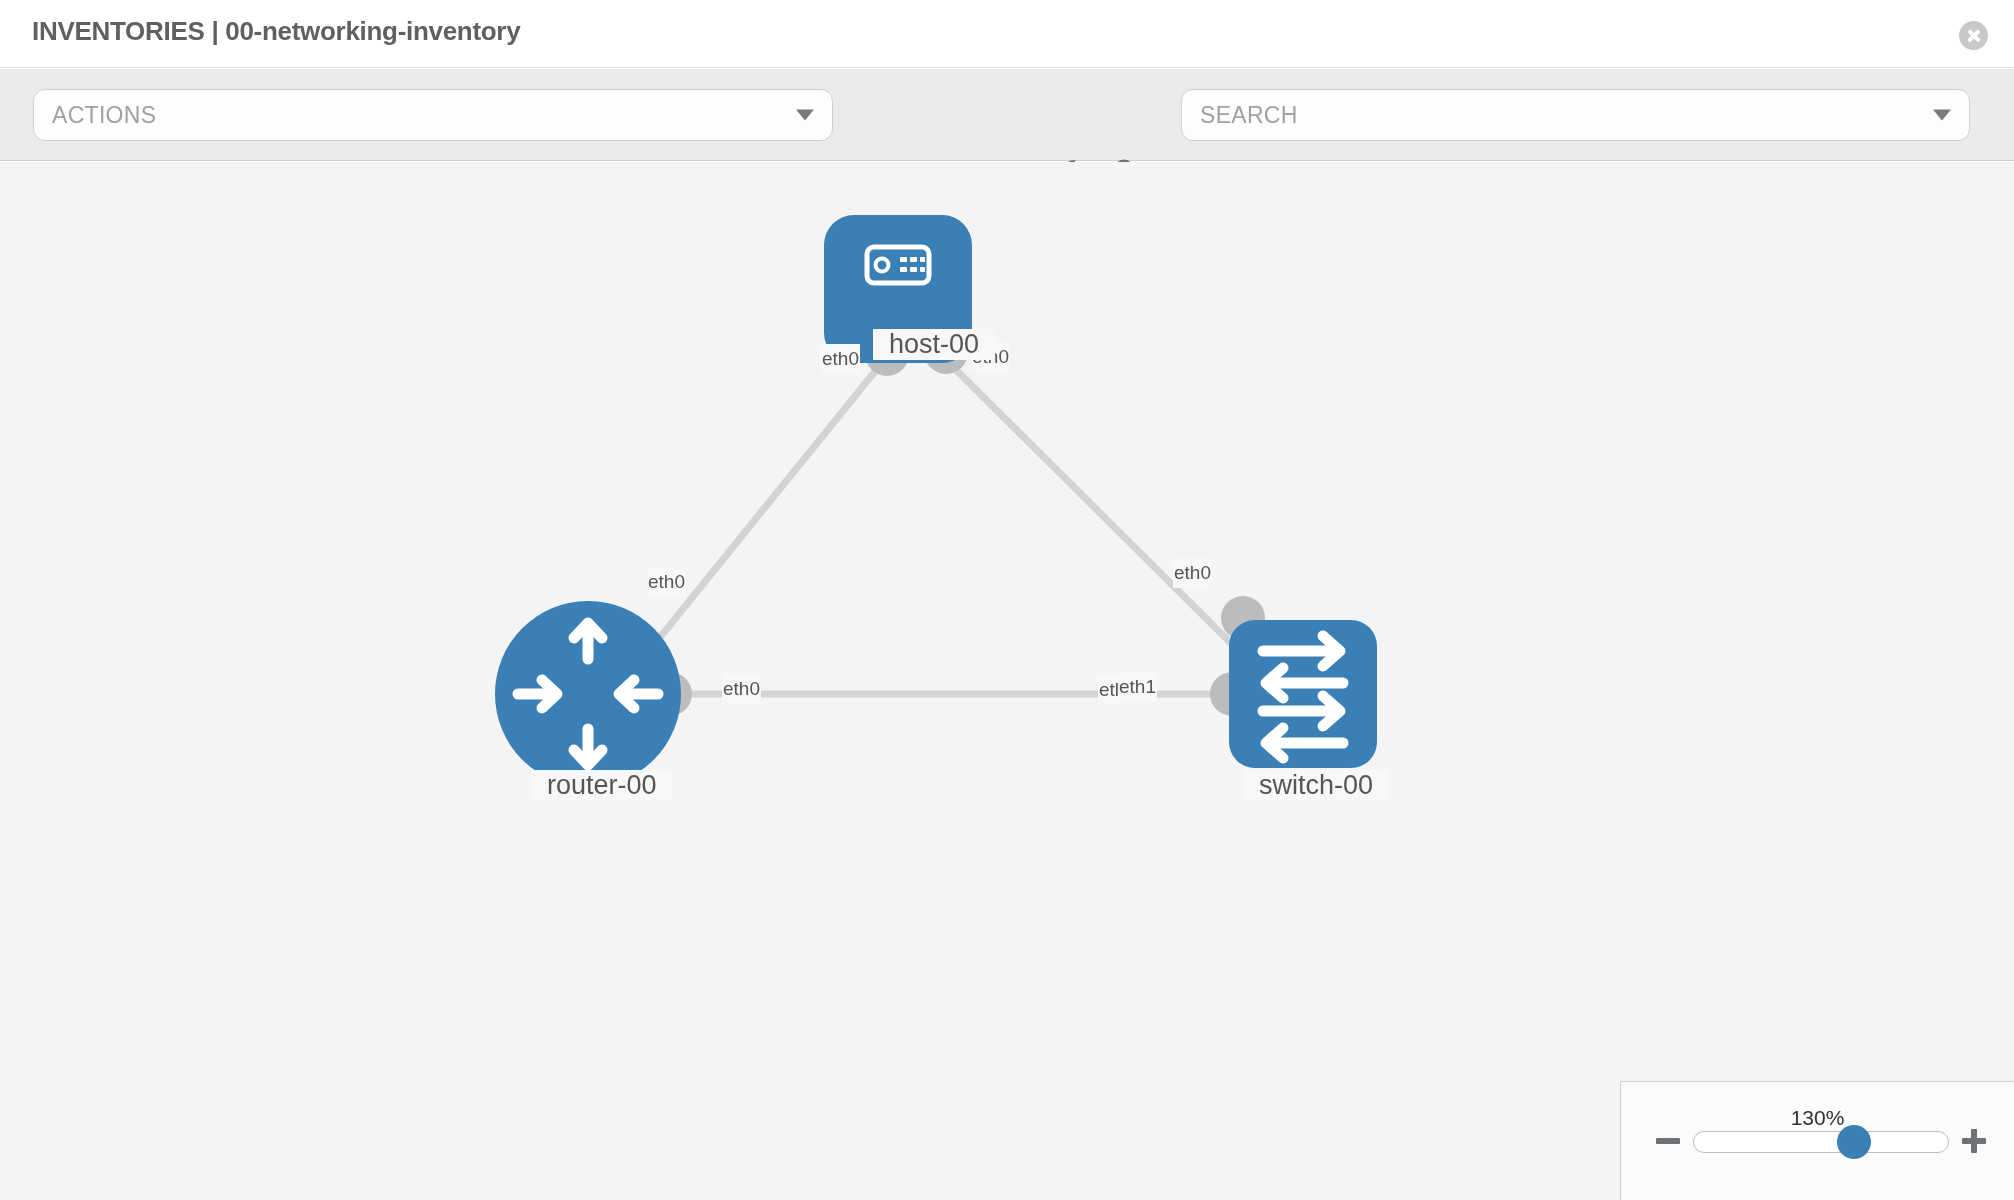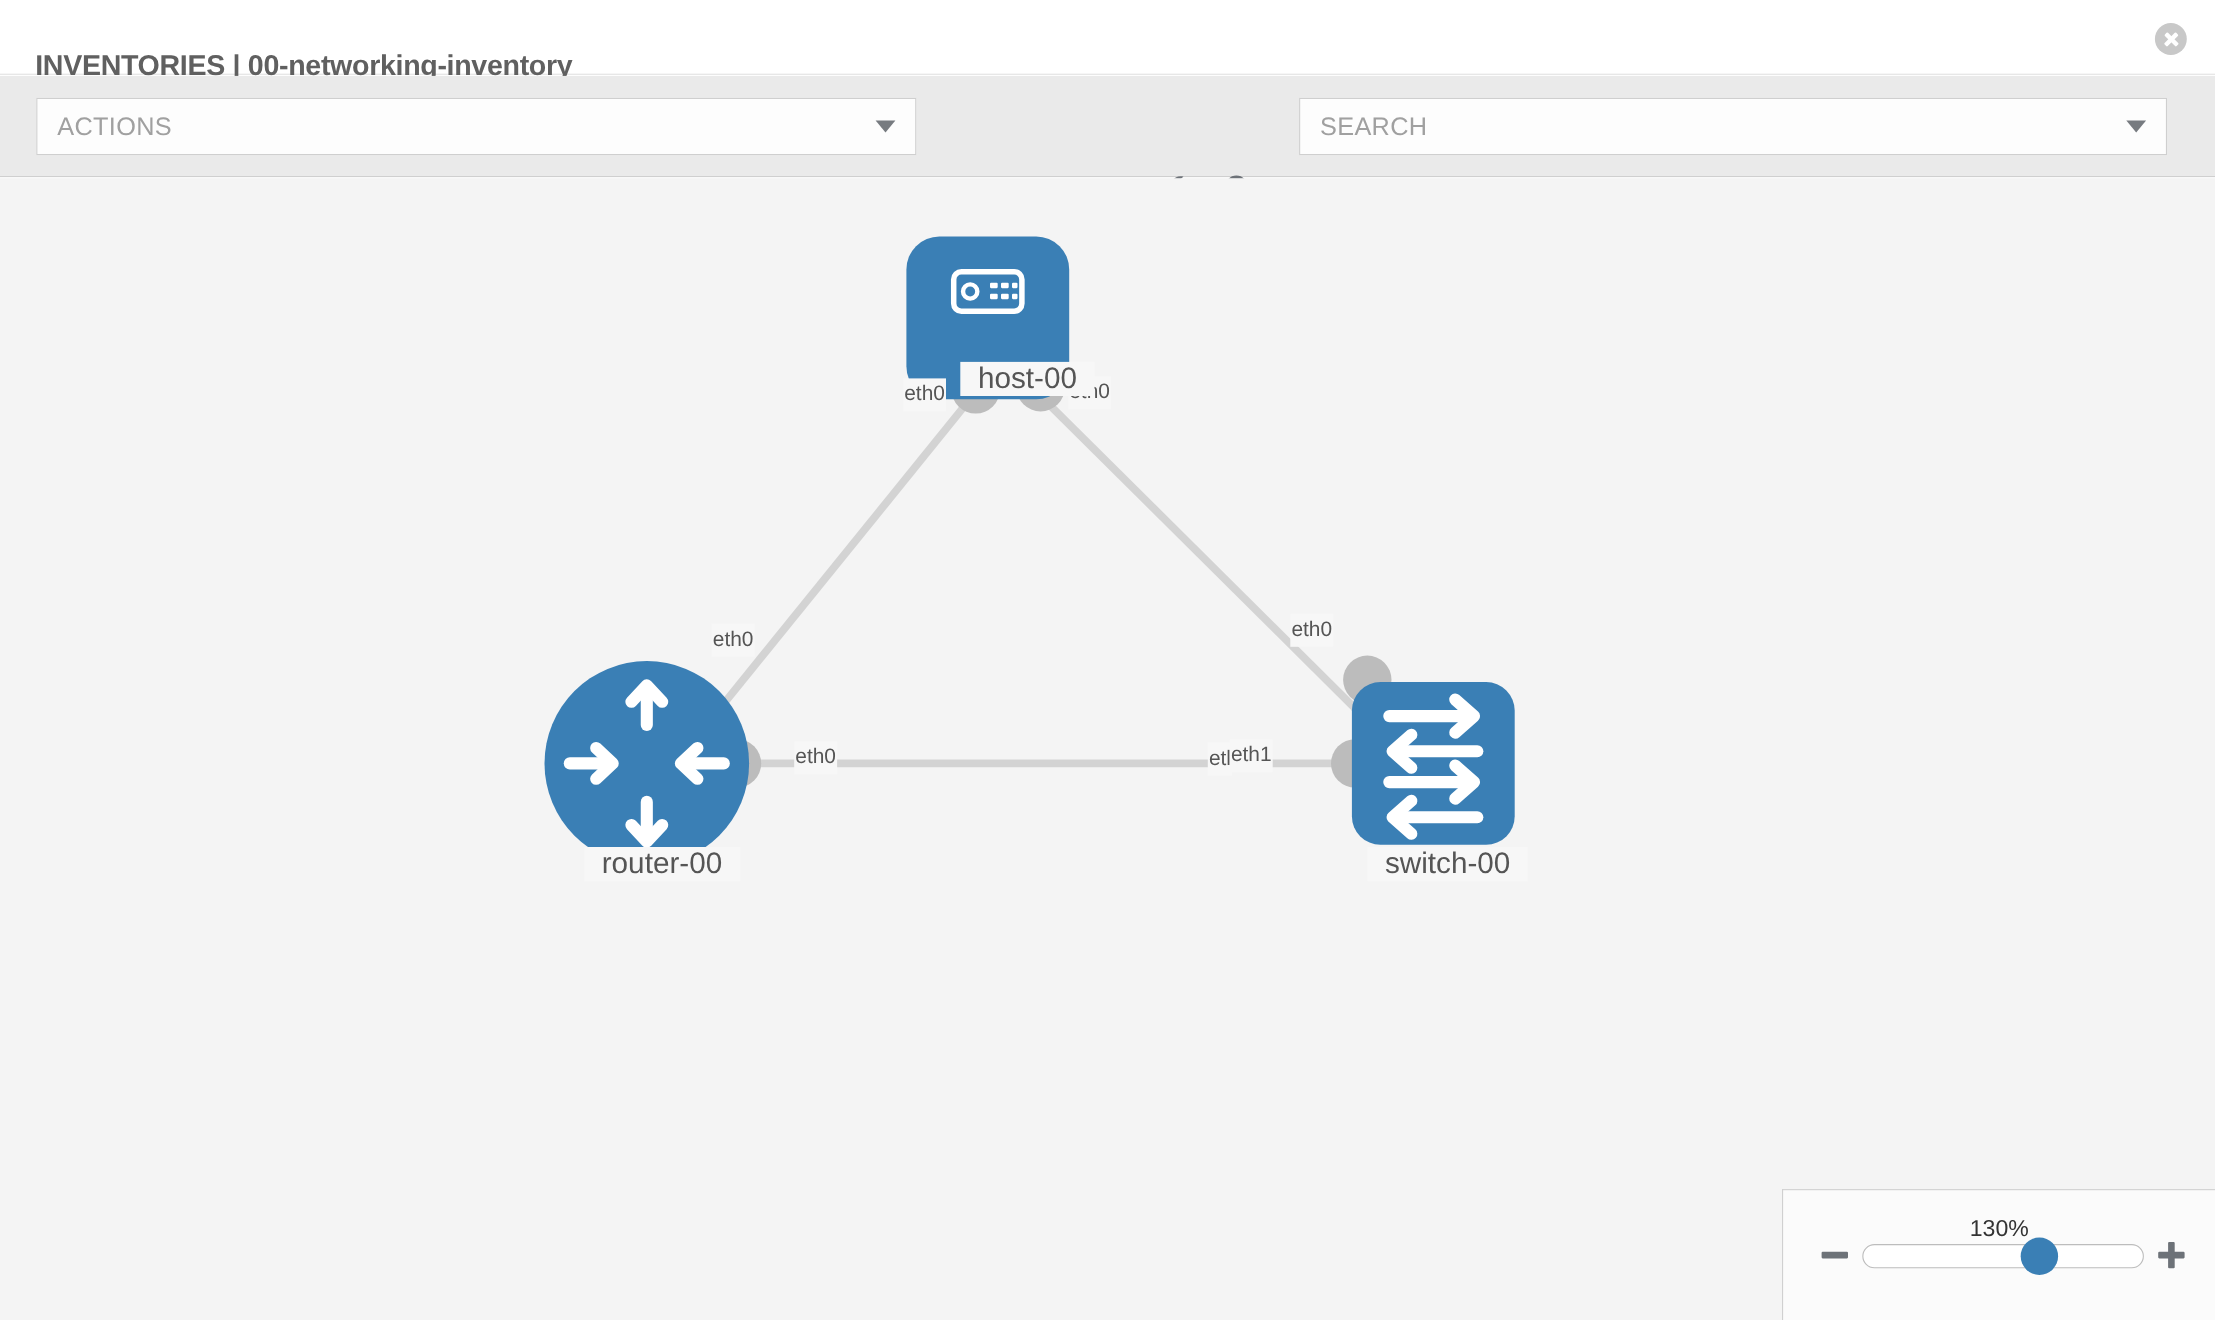--- a/index.html
+++ b/index.html
@@ -21,21 +21,20 @@
     background: #ffffff;
     border-bottom: 1px solid #e2e2e2;
   }
   .page-title {
     position: absolute; left: 32px; top: 16px;
     font-size: 26px; font-weight: bold;
     color: #606060;
     letter-spacing: -0.3px;
     font-stretch: condensed;
     white-space: nowrap;
-    margin-top: 28px;
   }
   .close-btn {
     position: absolute; right: 26px; top: 21px;
     width: 29px; height: 29px; border-radius: 50%;
     background: #c8c8c8;
     cursor: pointer;
   }
   .close-btn::before, .close-btn::after {
     content: ""; position: absolute;
     left: 50%; top: 50%;
@@ -51,21 +50,21 @@
     position: absolute; top: 69px; left: 0;
     width: 2014px; height: 92px;
     background: #eaeaea;
     border-bottom: 1px solid #cfcfcf;
   }
   .select-box {
     position: absolute;
     height: 52px;
     background: #fdfdfd;
     border: 1px solid #cfcfcf;
-    border-radius: 0;
+    border-radius: 12px;
     cursor: pointer;
   }
   .select-box .sel-label {
     position: absolute; left: 18px; top: 50%;
     transform: translateY(-50%);
     font-size: 23px; color: #a0a0a0;
     letter-spacing: 0.3px;
     font-stretch: condensed;
     white-space: nowrap;
   }

